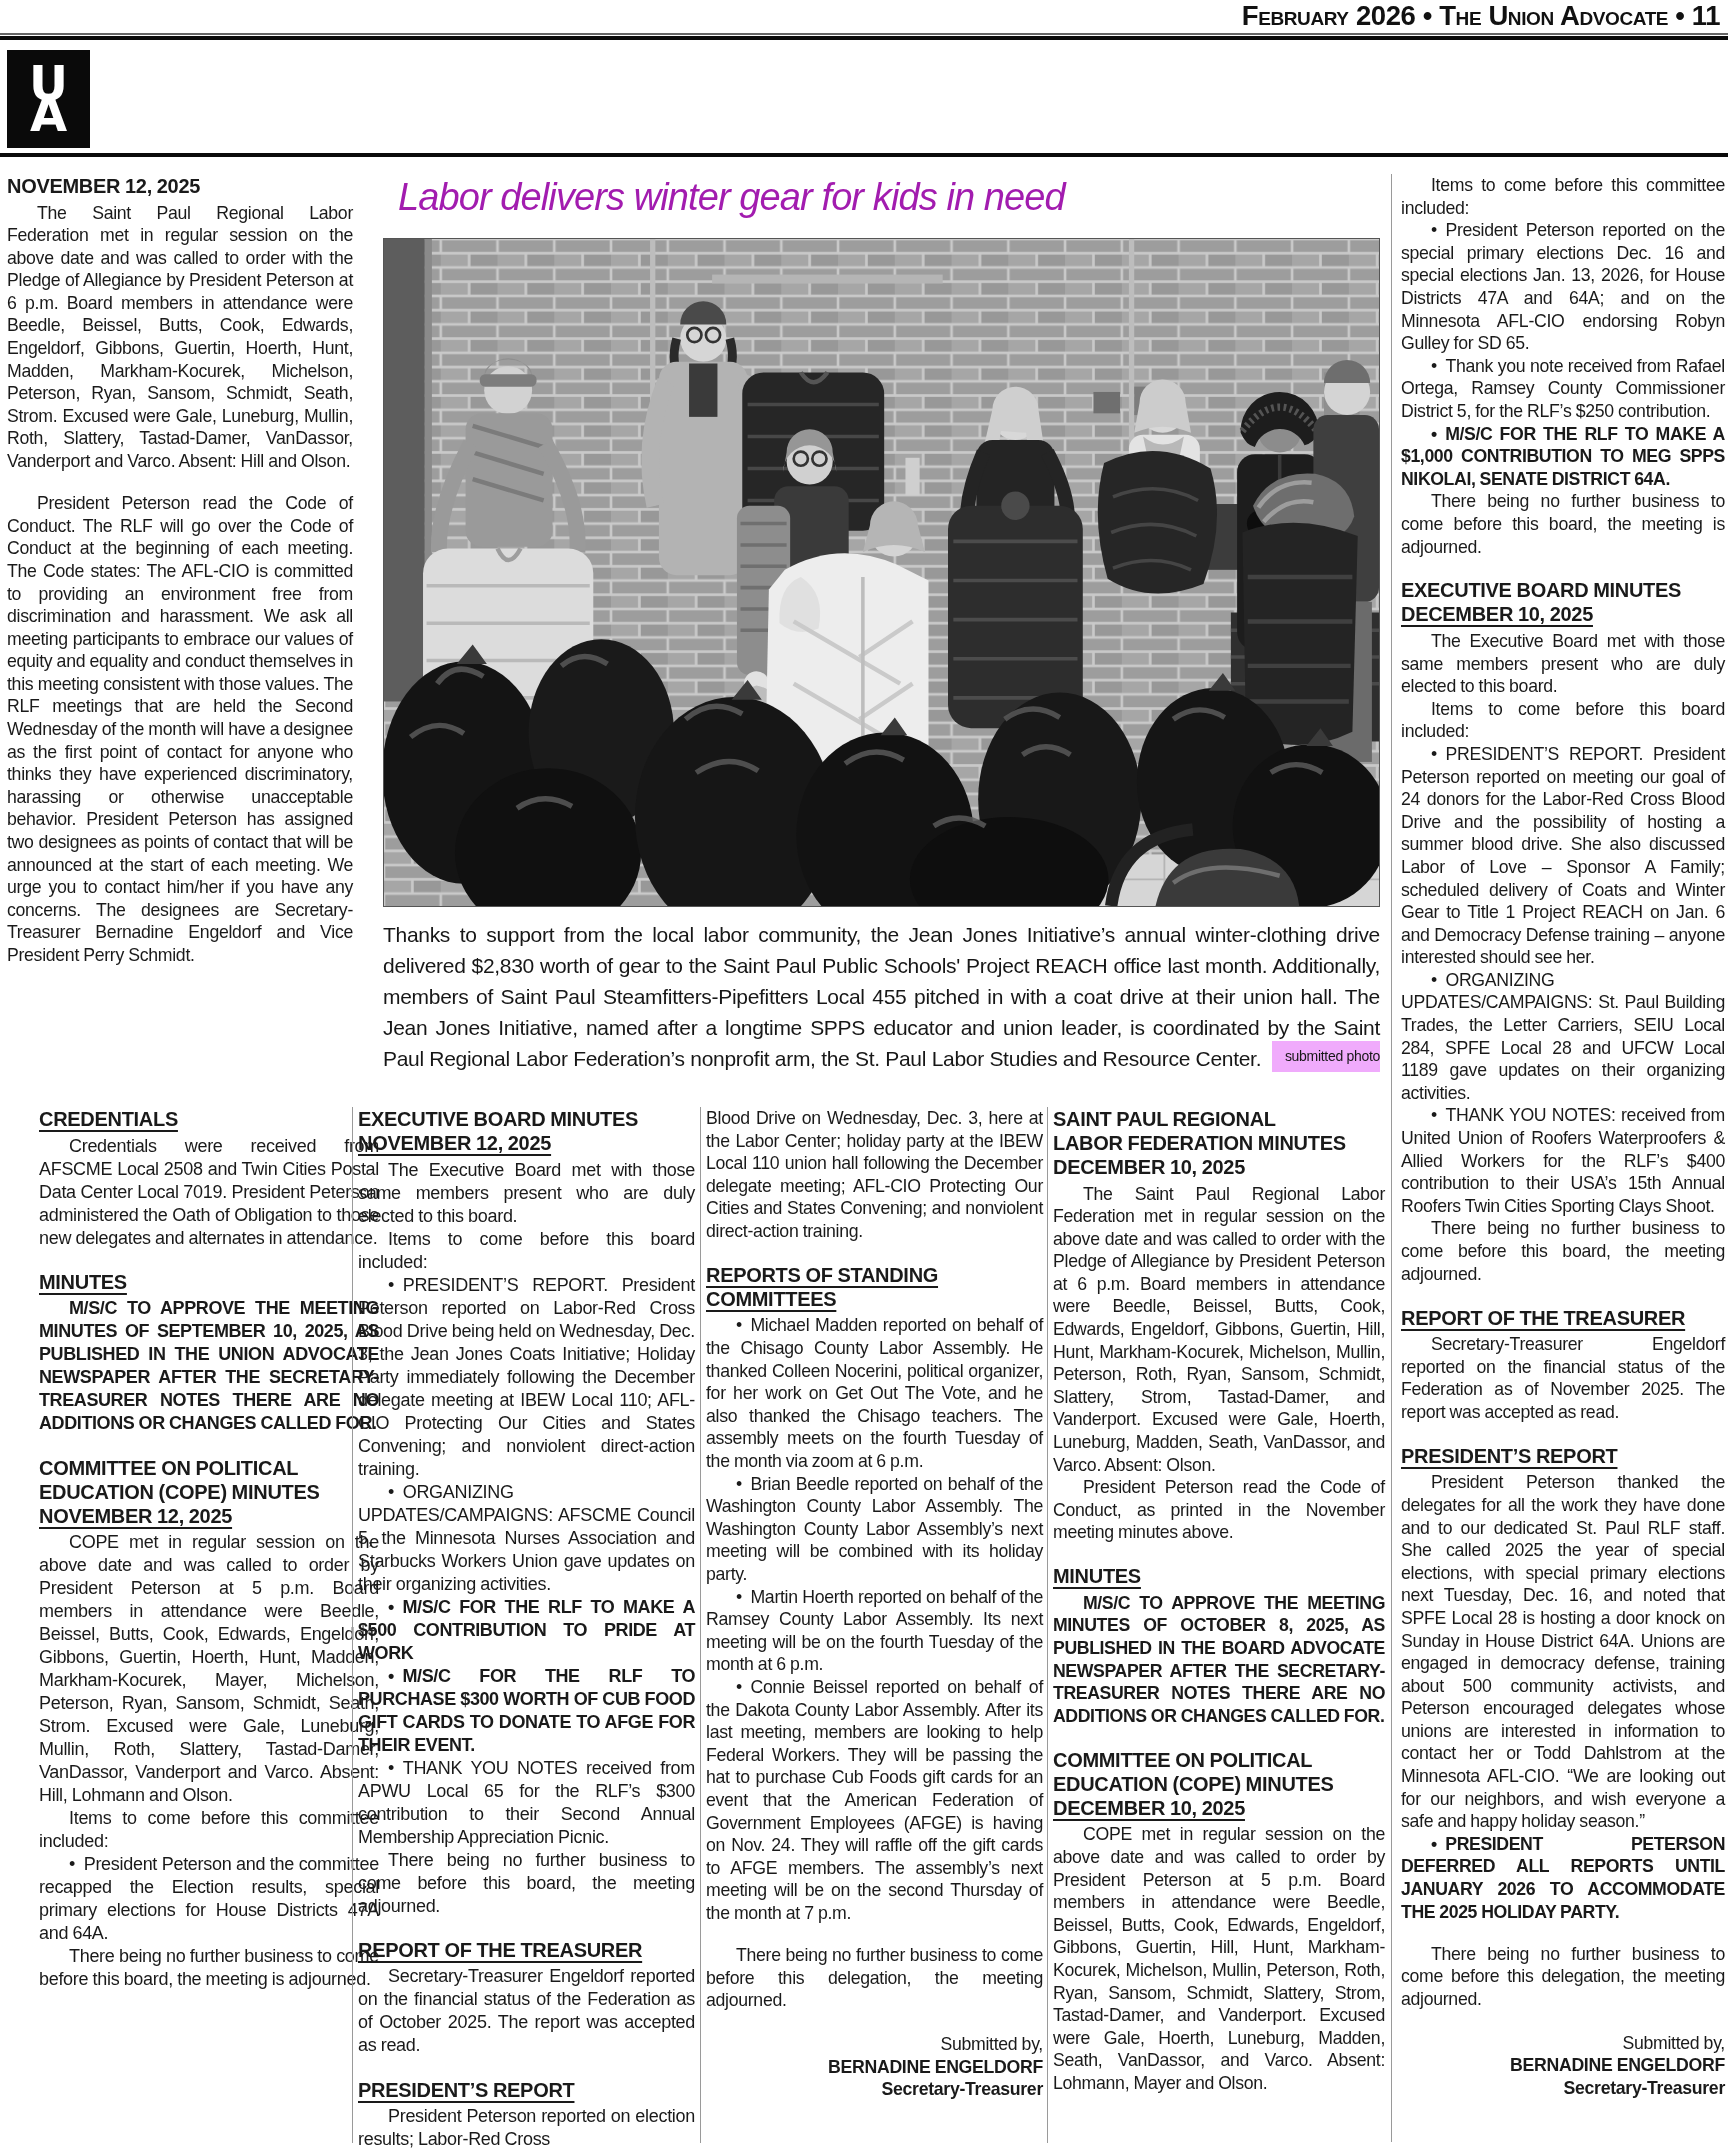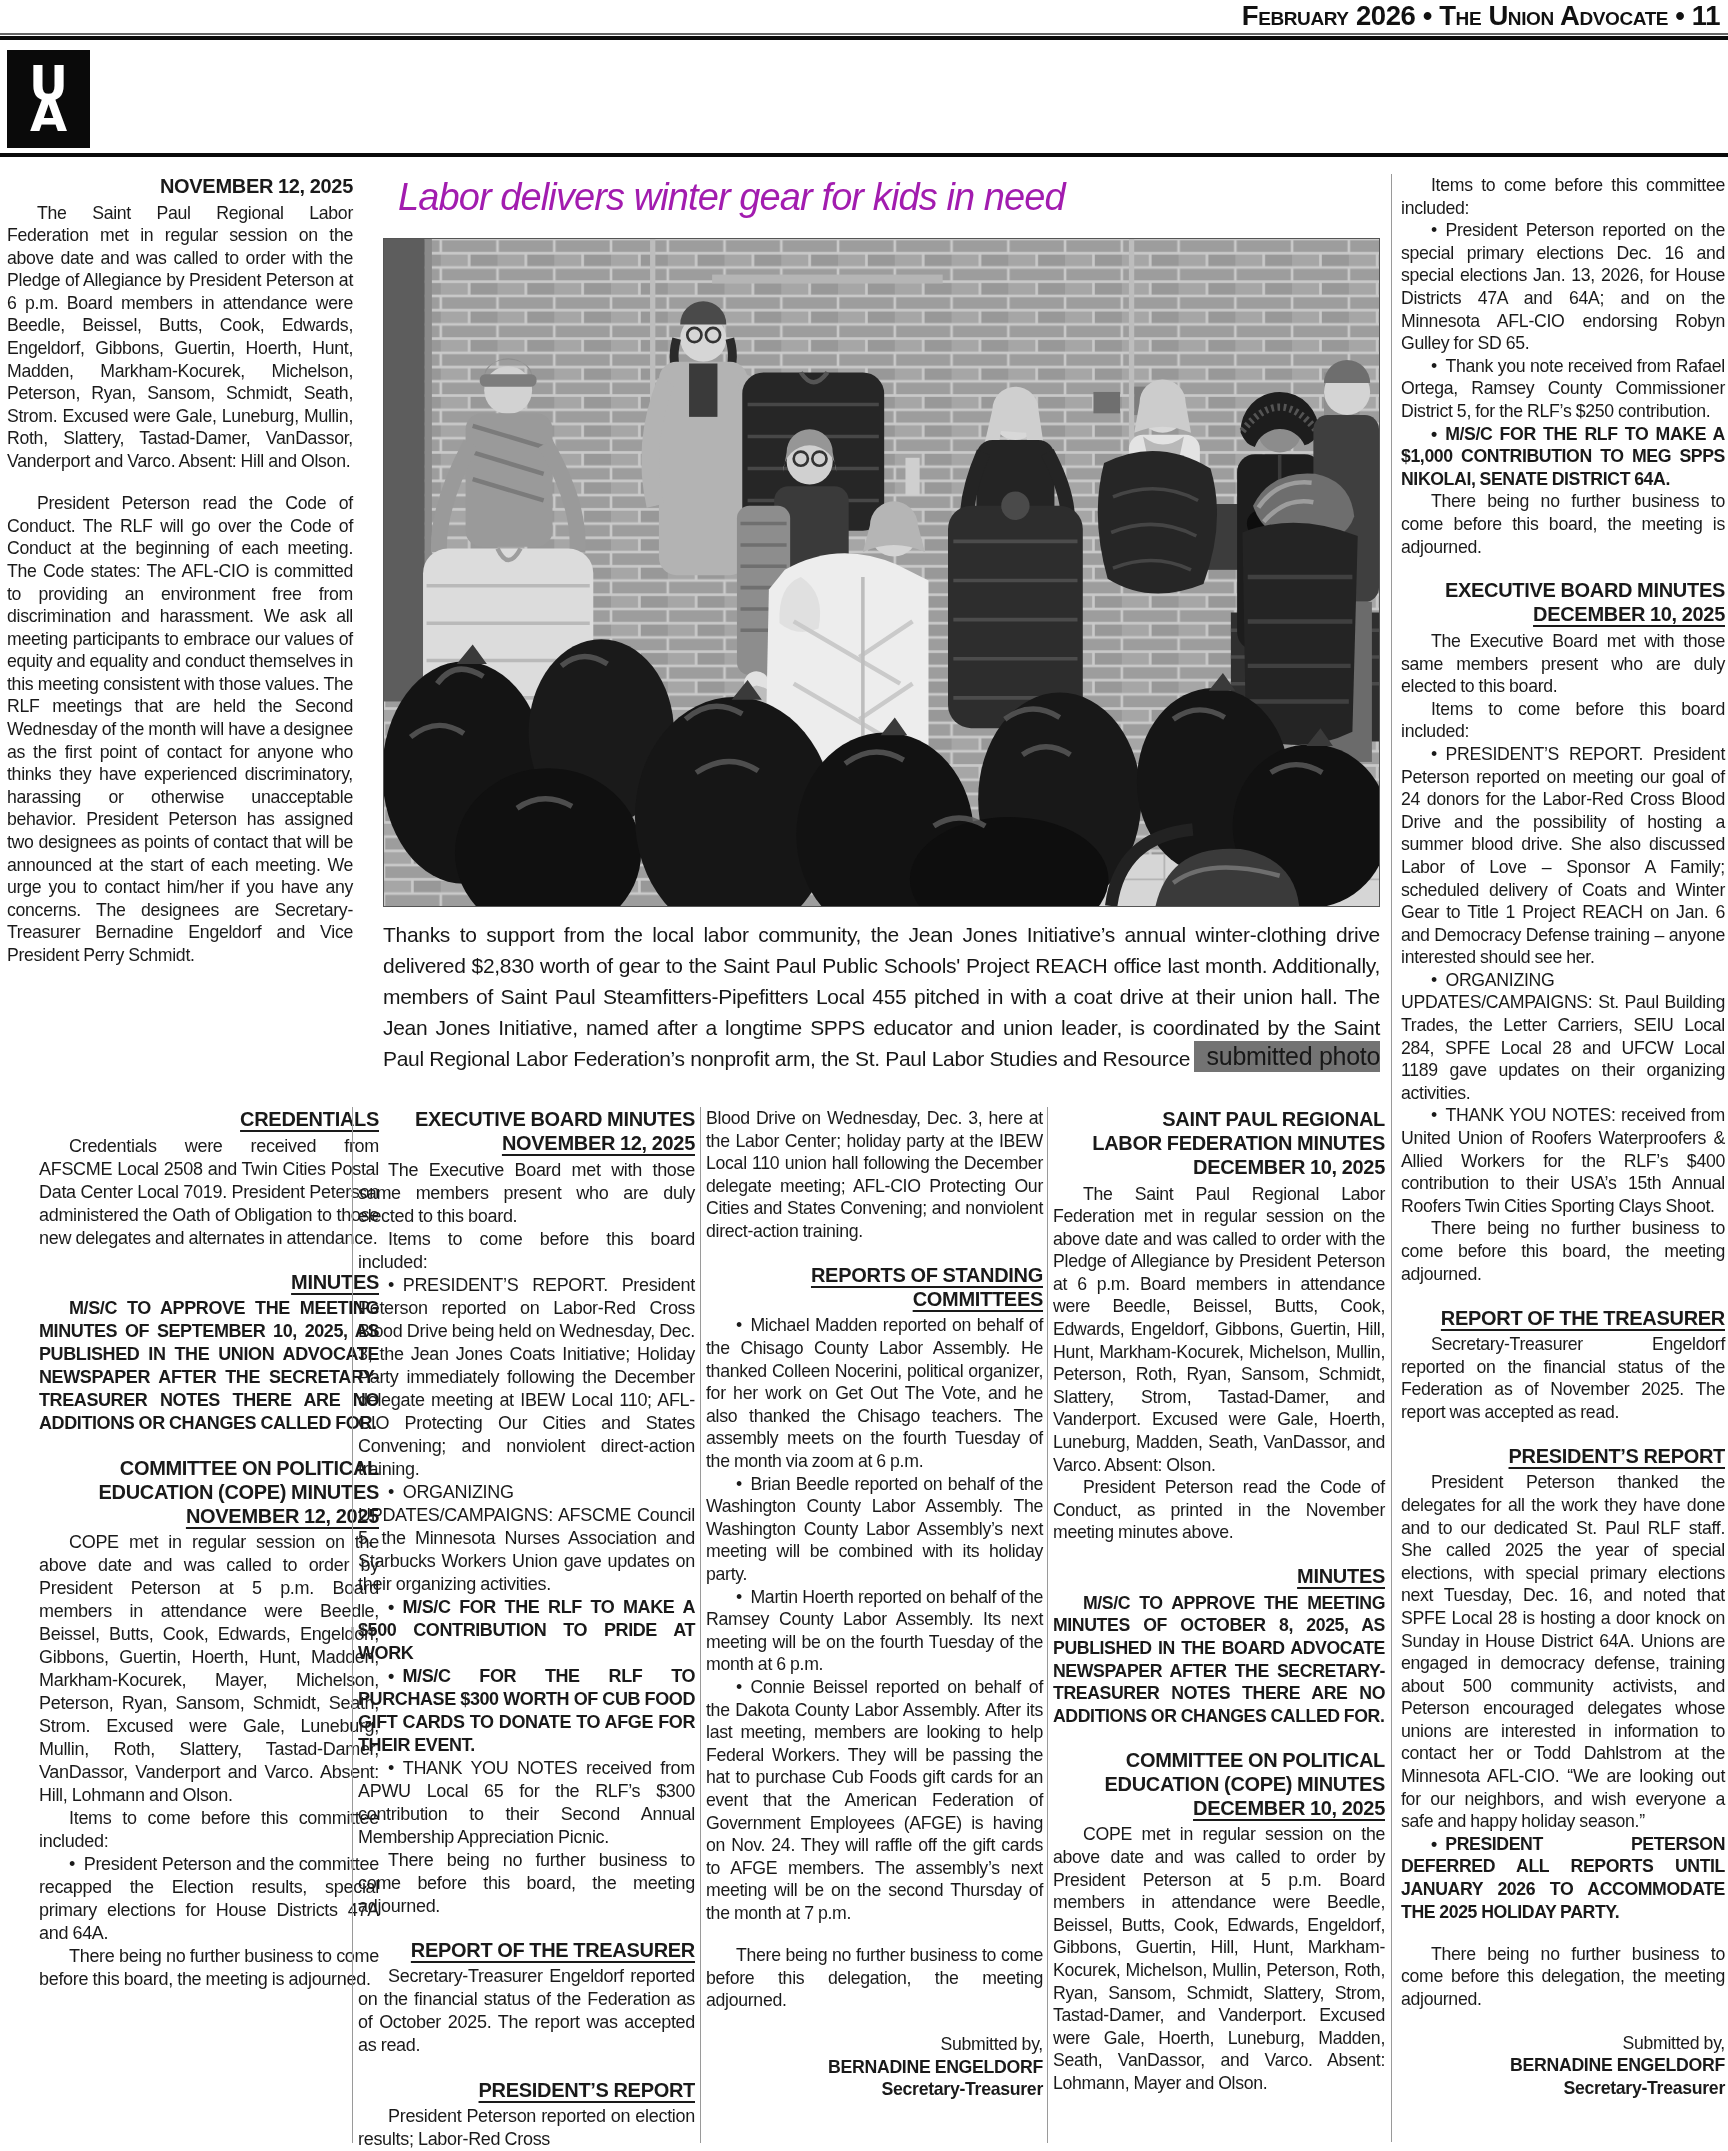--- a/index.html
+++ b/index.html
@@ -19,32 +19,32 @@
         font-family:"DejaVu Sans","Liberation Sans",sans-serif;font-weight:bold;
         font-size:51px;letter-spacing:-2.2px;color:#0c0c0c;white-space:nowrap;}
   .rule-c{position:absolute;left:0;top:153px;width:1729px;height:4.4px;background:#0a0a0a;}
   
   .headline{position:absolute;left:394px;top:172px;margin:4px;font-style:italic;font-weight:normal;
         font-size:38px;letter-spacing:-0.9px;color:#a21caf;white-space:nowrap;}
   .photo{position:absolute;left:383px;top:238px;width:995px;height:667px;border:0.9px solid #555;
         background:#9f9f9f;}
   .caption{position:absolute;left:383px;top:919px;width:997px;font-size:21px;line-height:31px;
         letter-spacing:-0.3px;text-align:justify;color:#171717;}
-  .credit{position:absolute;right:0;bottom:1.8px;font-size:25px;letter-spacing:-0.3px;background:#737373;
+  .credit{position:absolute;right:0;bottom:1.8px;font-size:14px;letter-spacing:-0.3px;background:#f0abfc;
         padding-left:12.4px;}
   
   .col{position:absolute;text-align:justify;font-size:18px;line-height:23px;
        letter-spacing:-0.3px;word-spacing:-0.4px;color:#1a1a1a;}
   .col.tight{font-size:17.7px;line-height:22.6px;}
   .col p{margin:0;}
   .col .p,.col .b,.col .pb,.col .bb{text-indent:30px;}
   .col .pb,.col .bb{font-weight:bold;letter-spacing:-0.4px;}
   .col .pc{text-indent:0;}
   .hed{margin:20.4px 0 3.5px 0;font-weight:bold;font-size:20px;line-height:24px;
-       letter-spacing:-0.3px;text-align:right;}
+       letter-spacing:-0.3px;text-align:left;}
   .col .hed:first-child{margin-top:0;}
   .hed .u{text-decoration:underline;text-decoration-thickness:1.8px;text-underline-offset:3.5px;}
   .gap{height:21px;}
   .tight .gap{height:19.5px;}
   .sub{text-align:right;margin-top:1.8px;}
   .sub .sb{font-weight:bold;}
   #col1top{left:7px;   top:174px; width:346px;height:929px;}
   #col1   {left:7px;   top:1107px;width:340px;height:1039px;margin-left:32px;}
   #col2   {left:358px; top:1107px;width:337px;height:1039px;}
   #col3   {left:706px; top:1107px;width:337px;height:1039px;}

